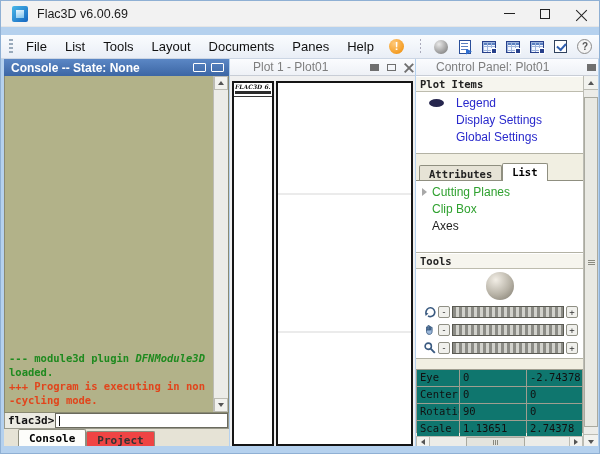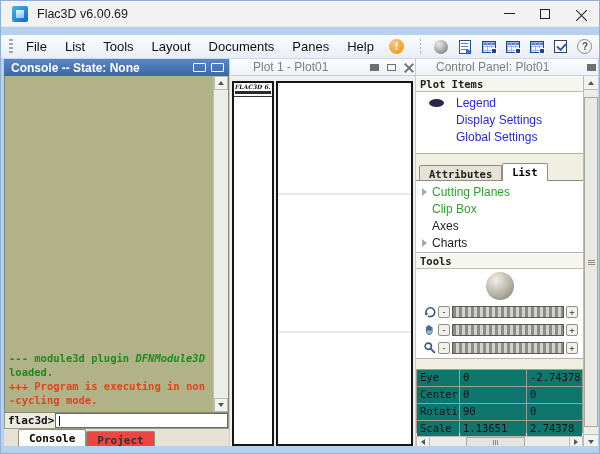--- a/index.html
+++ b/index.html
@@ -292,26 +292,20 @@
             <span class="t-green">Cutting Planes</span>
           </div>
           <div class="tree-row">
             <div class="tw"></div>
             <span class="t-green">Clip Box</span>
           </div>
           <div class="tree-row">
             <div class="tw"></div>
             <span class="t-black">Axes</span>
           </div>
-          <div class="tree-row">
-            <div class="tw">
-                <div class="tri-exp"></div>
-              </div>
-            <span class="t-black">Charts</span>
-          </div>
         </div>
         <div class="sec-hdr">Tools</div>
         <div class="view-box">
           <div class="sphere"></div>
           <div class="slider-row">
             <div class="slider-icon">
               <svg width="14" height="14" viewBox="0 0 16 16">
                   <path d="M3.5 9a5 5 0 1 1 2.2 3.4" fill="none" stroke="#3a5a80" stroke-width="1.8"></path>
                   <path d="M2.2 8.2 l4 1.4 -3.2 3z" fill="#3a5a80"></path>
                 </svg>

